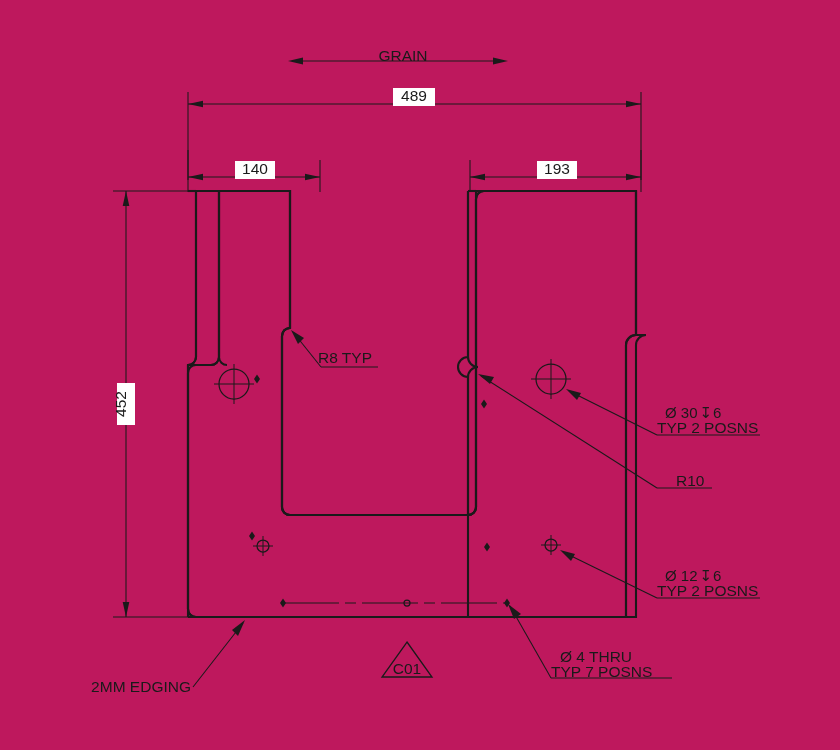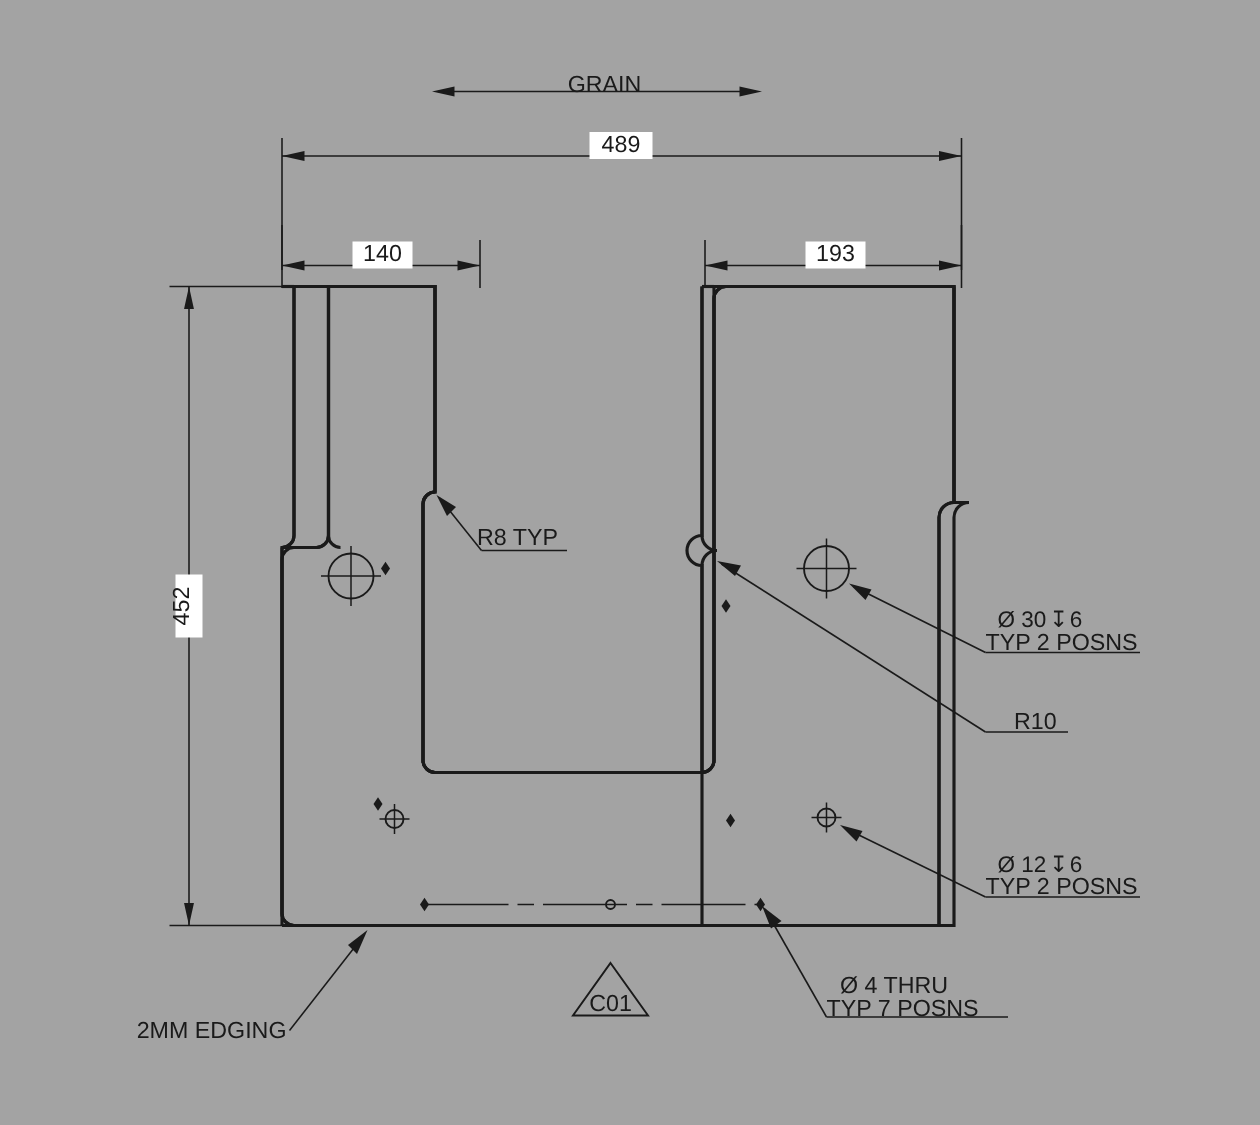--- a/index.html
+++ b/index.html
@@ -10,21 +10,21 @@
   body {
     width: 840px;
     height: 750px;
     font-family: "Liberation Sans", sans-serif;
     overflow: hidden;
   }
   #drawing-root {
     position: relative;
     width: 840px;
     height: 750px;
-    background: #a3a3a3;
+    background: #be185d;
   }
   svg#cad {
     display: block;
     width: 840px;
     height: 750px;
   }
   .part-outline {
     fill: none;
     stroke: #1a1a1a;
     stroke-width: 2.1;

